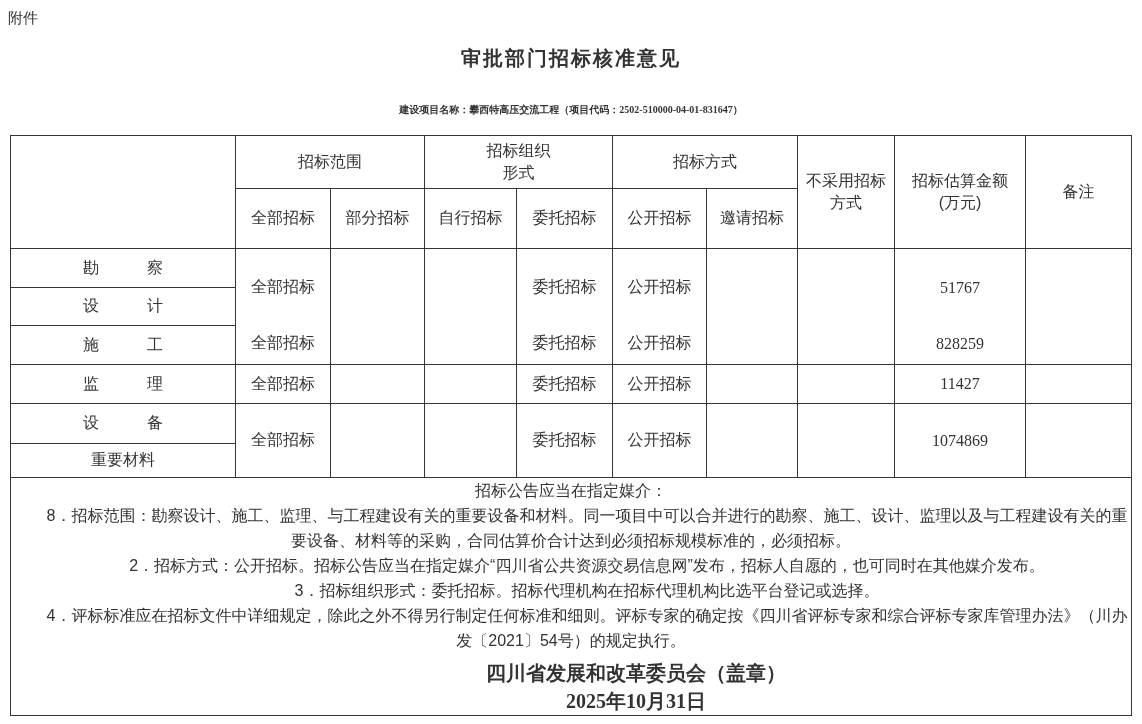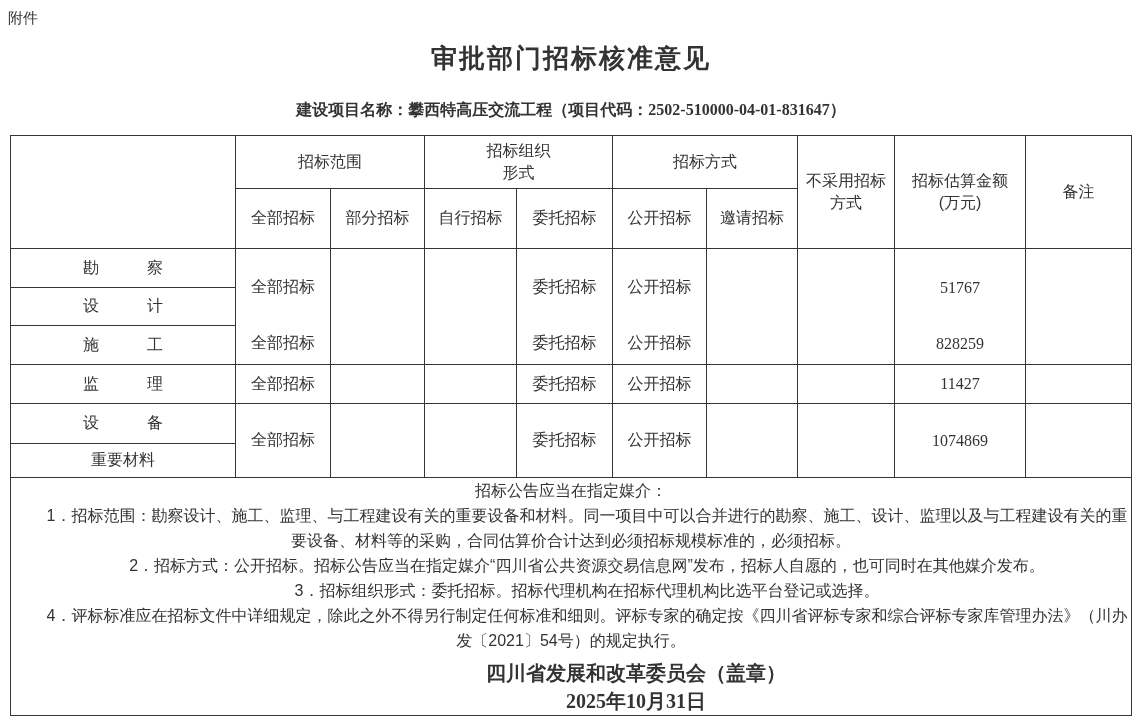--- a/index.html
+++ b/index.html
@@ -2,23 +2,23 @@
 <html><head>
 <meta charset="utf-8">
 <style>
   html,body{margin:0;padding:0;background:#ffffff;}
   body{
     width:1142px;height:724px;position:relative;
     font-family:"Liberation Sans","DejaVu Sans",sans-serif;
     color:#333333;
   }
   .attachment{position:absolute;left:8px;top:9px;font-size:15px;}
-  .title{margin:0;padding-top:42px;text-align:center;font-size:26px;line-height:32px;
+  .title{margin:0;padding-top:42px;text-align:center;font-size:20px;line-height:32px;
          font-weight:bold;letter-spacing:2px;}
-  .subtitle{margin:26px 0 0 0;text-align:center;font-size:16px;line-height:20px;
+  .subtitle{margin:26px 0 0 0;text-align:center;font-size:10px;line-height:20px;
             font-weight:bold;}
   .num{font-family:"Liberation Serif","DejaVu Serif",serif;}
 
   table.approval{border-collapse:collapse;table-layout:fixed;margin:15px 0 0 10px;
                  width:1121px;border-radius:13px;}
   table.approval td{border:1px solid #363636;text-align:center;vertical-align:middle;
                     font-size:16px;color:#333333;padding:0;overflow:hidden;}
   tr.h1 td{height:52px;line-height:22px;}
   tr.h2 td{height:59px;}
   tr.r38 td{height:38px;}
@@ -145,21 +145,21 @@
     <td rowspan="2" class="num">1074869</td>
     <td rowspan="2"></td>
   </tr>
   <tr class="r33">
     <td>重要材料</td>
   </tr>
 
   <tr>
     <td colspan="10" class="notes-cell">
       <p>招标公告应当在指定媒介：</p>
-      <p class="indent">1．招标范围：勘察设计、施工、监理、与工程建设有关的重要设备和材料。同一项目中可以合并进行的勘察、施工、设计、监理以及与工程建设有关的重要设备、材料等的采购，合同估算价合计达到必须招标规模标准的，必须招标。</p>
+      <p class="indent">8．招标范围：勘察设计、施工、监理、与工程建设有关的重要设备和材料。同一项目中可以合并进行的勘察、施工、设计、监理以及与工程建设有关的重要设备、材料等的采购，合同估算价合计达到必须招标规模标准的，必须招标。</p>
       <p class="indent">2．招标方式：公开招标。招标公告应当在指定媒介“四川省公共资源交易信息网”发布，招标人自愿的，也可同时在其他媒介发布。</p>
       <p class="indent">3．招标组织形式：委托招标。招标代理机构在招标代理机构比选平台登记或选择。</p>
       <p class="indent">4．评标标准应在招标文件中详细规定，除此之外不得另行制定任何标准和细则。评标专家的确定按《四川省评标专家和综合评标专家库管理办法》（川办发〔2021〕54号）的规定执行。</p>
       <div class="sig-block">
         <p>四川省发展和改革委员会（盖章）</p>
         <p class="num">2025年10月31日</p>
       </div>
     </td>
   </tr>
 </tbody>

